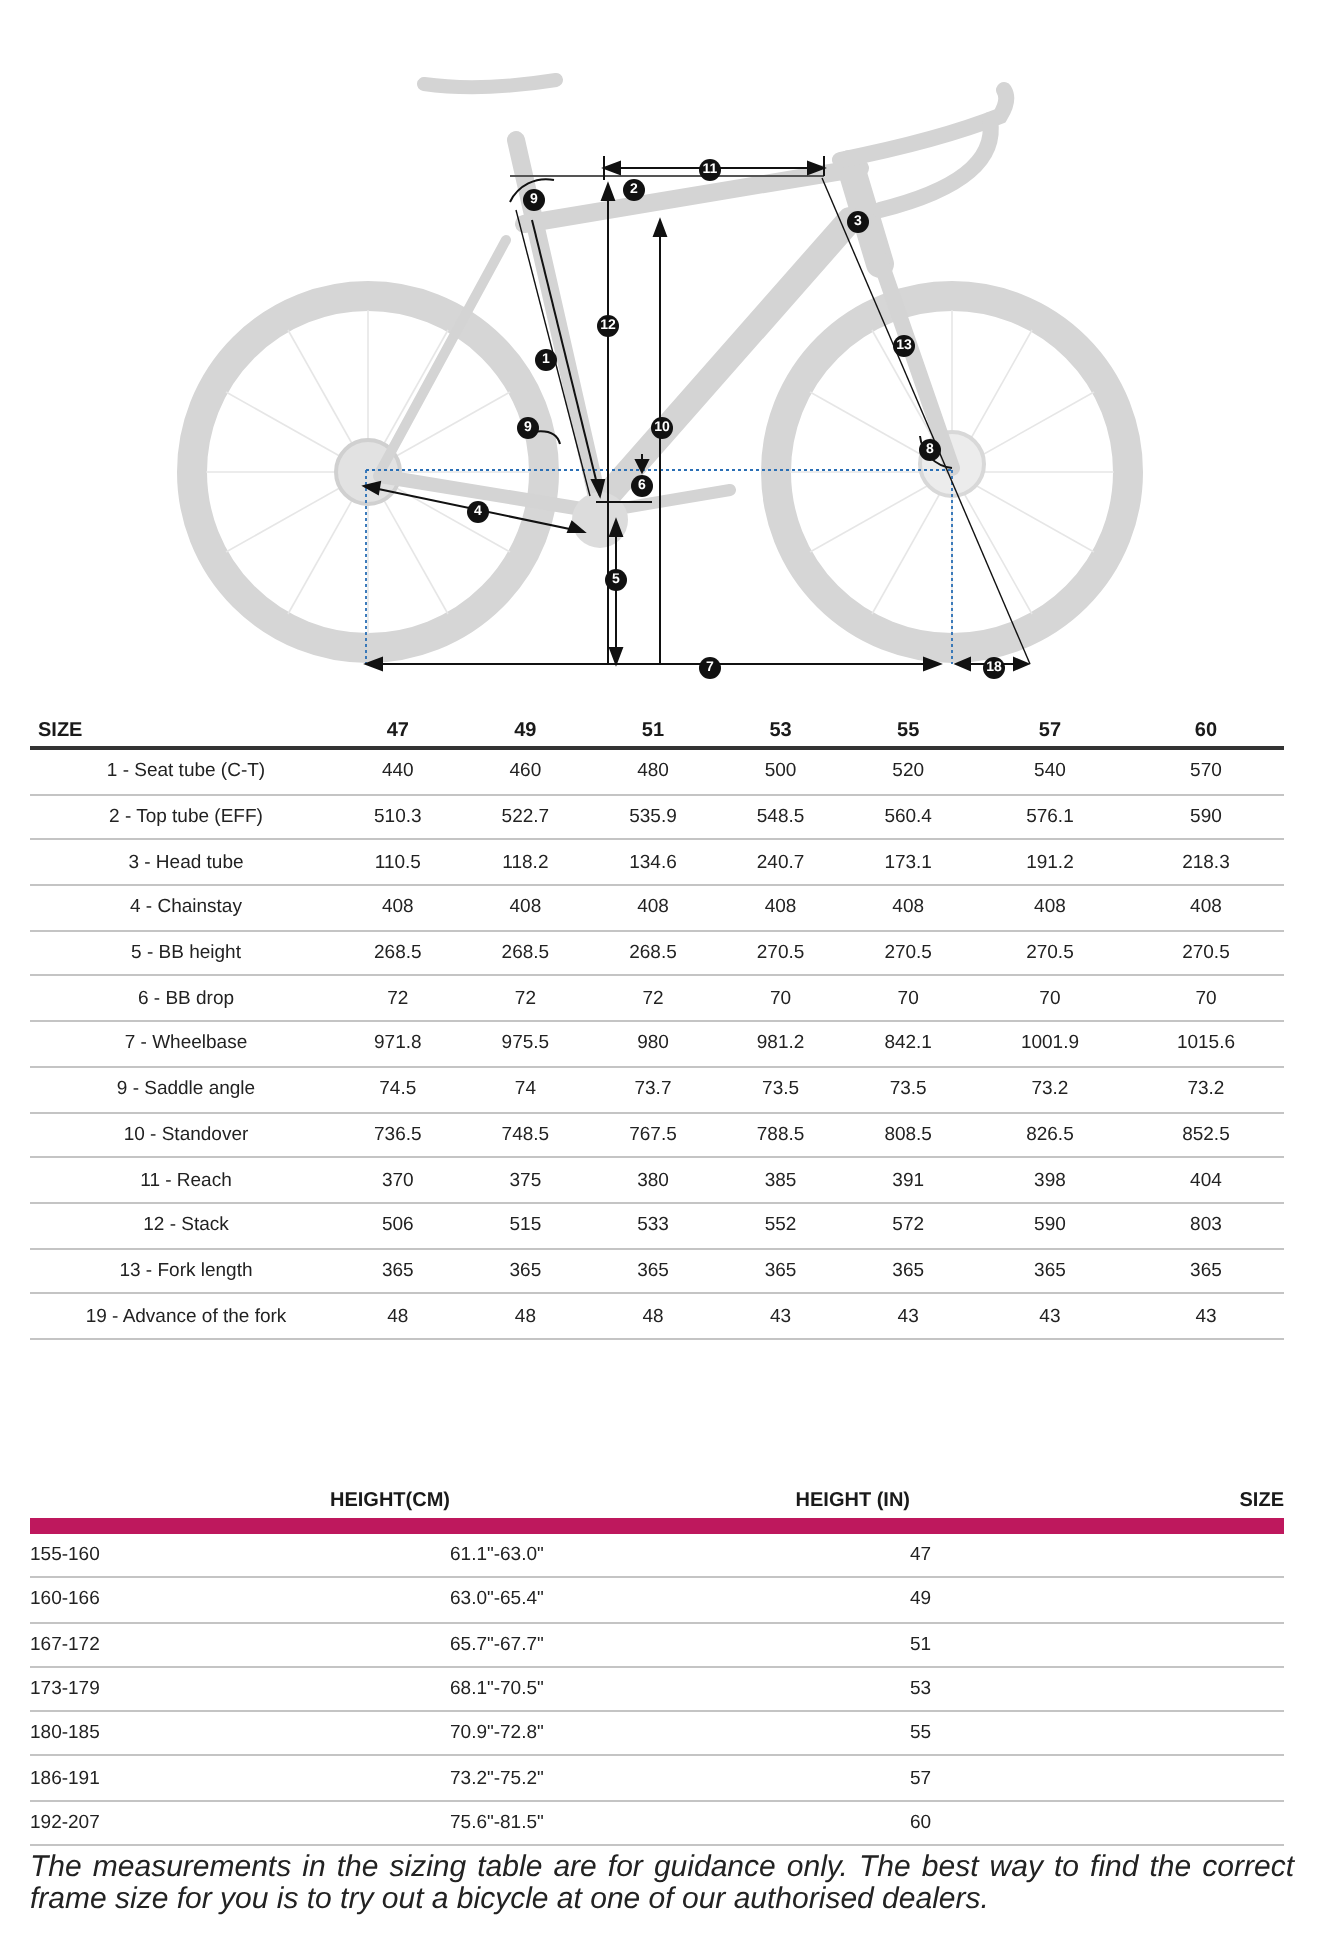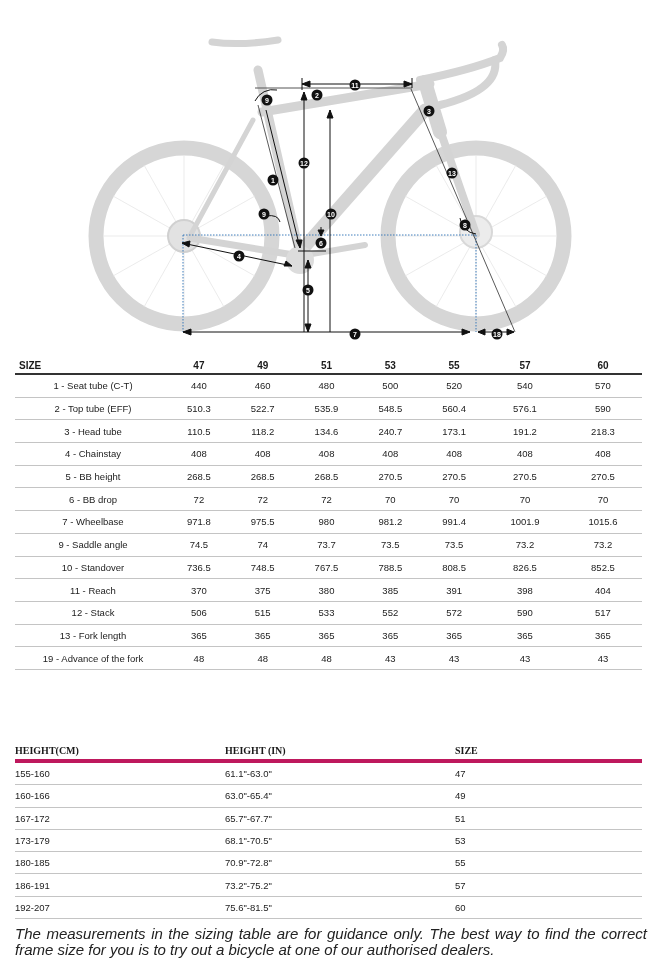--- a/index.html
+++ b/index.html
@@ -6,21 +6,21 @@
   body { width: 664px; height: 976px; position: relative; overflow: hidden;
          font-family: "Liberation Sans", sans-serif; color: #1a1a1a; }
   #diagram { position: absolute; left: 0; top: 0; width: 664px; height: 350px; }
   .geo-table { position: absolute; left: 15px; top: 357px; width: 627px; border-collapse: collapse; font-size: 9.5px; }
   .geo-table th { font-weight: bold; font-size: 10px; text-align: center; height: 16px; padding: 0; border-bottom: 2px solid #333; }
   .geo-table th.label-col { text-align: left; padding-left: 4px; }
   .geo-table td { text-align: center; height: 21.7px; padding: 0; border-bottom: 1px solid #c4c4c4; color: #222; }
   .geo-table td.label-col { text-align: center; padding-left: 4px; }
   .geo-table .c0 { width: 148px; }
   .size-table { position: absolute; left: 15px; top: 742px; width: 627px; border-collapse: collapse; font-size: 9.5px; }
-  .size-table th { font-weight: bold; font-size: 10px; text-align: left; height: 17px; padding: 0; border-bottom: 4px solid #be185d; font-family: Liberation Serif, serif; }
+  .size-table th { font-weight: bold; font-size: 10px; text-align: right; height: 17px; padding: 0; border-bottom: 8px solid #be185d; }
   .size-table td { text-align: left; height: 21.3px; padding: 0; border-bottom: 1px solid #c4c4c4; color: #222; }
   .size-table .s0 { width: 210px; }
   .size-table .s1 { width: 230px; }
   .note { position: absolute; left: 15px; top: 926px; width: 632px; font-size: 15px; font-style: italic; line-height: 16px; color: #222; text-align: justify; }
   .marker circle { fill: #111; }
   .marker text { fill: #fff; font-family: "Liberation Sans", sans-serif; font-size: 7px; font-weight: bold; text-anchor: middle; dominant-baseline: central; }
 </style>
 </head>
 <body>
 
@@ -255,21 +255,21 @@
         <td>70</td>
         <td>70</td>
         <td>70</td>
       </tr>
       <tr>
         <td class="label-col">7 - Wheelbase</td>
         <td>971.8</td>
         <td>975.5</td>
         <td>980</td>
         <td>981.2</td>
-        <td>991.4</td>
+        <td>842.1</td>
         <td>1001.9</td>
         <td>1015.6</td>
       </tr>
       <tr>
         <td class="label-col">9 - Saddle angle</td>
         <td>74.5</td>
         <td>74</td>
         <td>73.7</td>
         <td>73.5</td>
         <td>73.5</td>
@@ -297,21 +297,21 @@
         <td>404</td>
       </tr>
       <tr>
         <td class="label-col">12 - Stack</td>
         <td>506</td>
         <td>515</td>
         <td>533</td>
         <td>552</td>
         <td>572</td>
         <td>590</td>
-        <td>517</td>
+        <td>803</td>
       </tr>
       <tr>
         <td class="label-col">13 - Fork length</td>
         <td>365</td>
         <td>365</td>
         <td>365</td>
         <td>365</td>
         <td>365</td>
         <td>365</td>
         <td>365</td>

